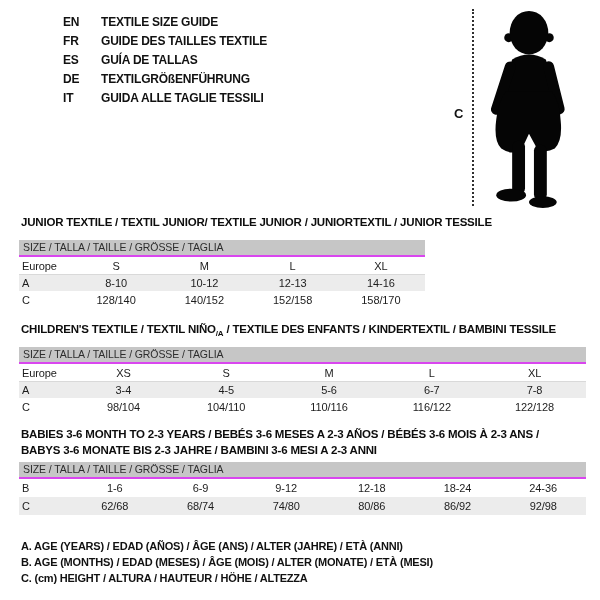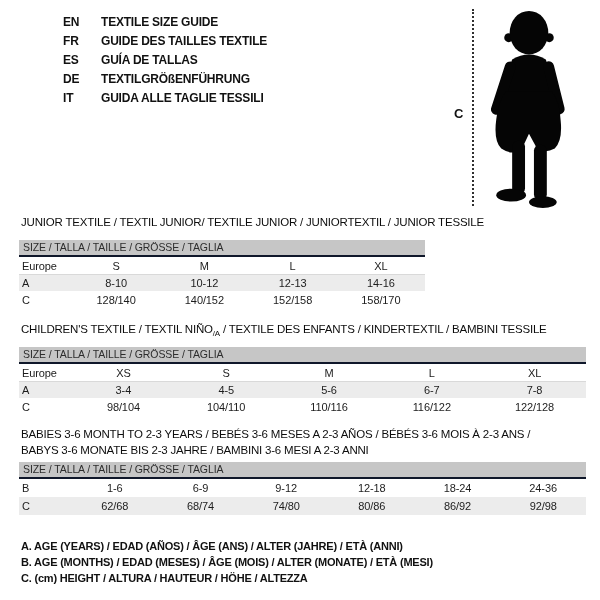--- a/index.html
+++ b/index.html
@@ -12,30 +12,30 @@
   .lang-code{width:38px;font-size:12px;font-weight:bold;letter-spacing:-0.2px;color:#111;padding-left:42px;}
   .lang-title{font-size:12px;font-weight:bold;letter-spacing:-0.2px;color:#111;text-align:center;}
 
   
   .measure-line{position:absolute;left:472px;top:9px;height:197px;width:0;
                 border-left:2px dotted #2f2f2f;}
   .height-label{position:absolute;left:454px;top:106px;font-size:13px;font-weight:bold;color:#111;}
   .baby{position:absolute;left:480px;top:4px;width:96px;height:206px;}
 
   
-  .heading{position:absolute;left:21px;font-size:11.5px;font-weight:normal;color:#0d0d0d;
+  .heading{position:absolute;left:21px;font-size:11.5px;font-weight:bold;color:#0d0d0d;
            letter-spacing:-0.2px;line-height:16px;white-space:nowrap;}
   .heading sub{font-size:8px;}
 
   
   .stable{position:absolute;left:19px;}
   .t1{top:240px;width:406px;}
   .t2{top:347px;width:567px;}
   .t3{top:462px;width:567px;}
-  .sizebar{height:15px;line-height:15px;background:#c6c6c6;border-bottom:2px solid #0f172a;
+  .sizebar{height:15px;line-height:15px;background:#c6c6c6;border-bottom:2px solid #d946ef;
            font-size:10.5px;color:#2d2d2d;padding-left:4px;letter-spacing:-0.1px;}
   .trow{display:grid;align-items:center;font-size:11px;letter-spacing:-0.1px;}
   .cols5{grid-template-columns:53px repeat(4,1fr);}
   .cols6{grid-template-columns:53px repeat(5,1fr);}
   .cols7{grid-template-columns:53px repeat(6,1fr);}
   .trow .cell{text-align:center;color:#1c1c1c;}
   .trow .label{text-align:left;padding-left:3px;}
   .h17{height:17px;} .h16{height:16px;} .h18{height:18px;}
   .row-white{background:#ffffff;}
   .row-gray{background:#ececec;}

